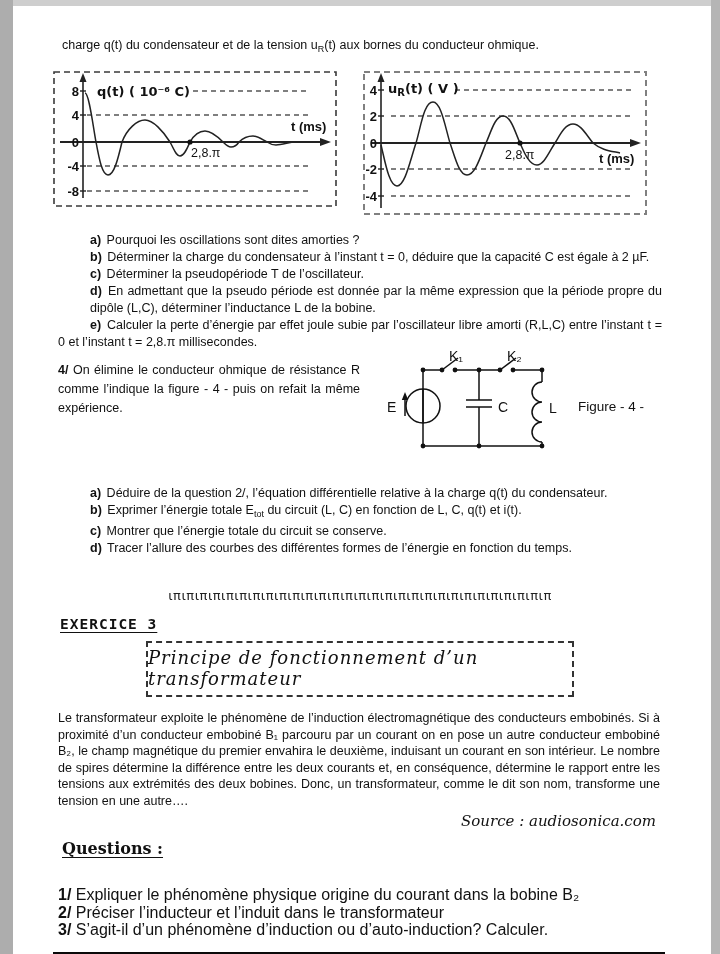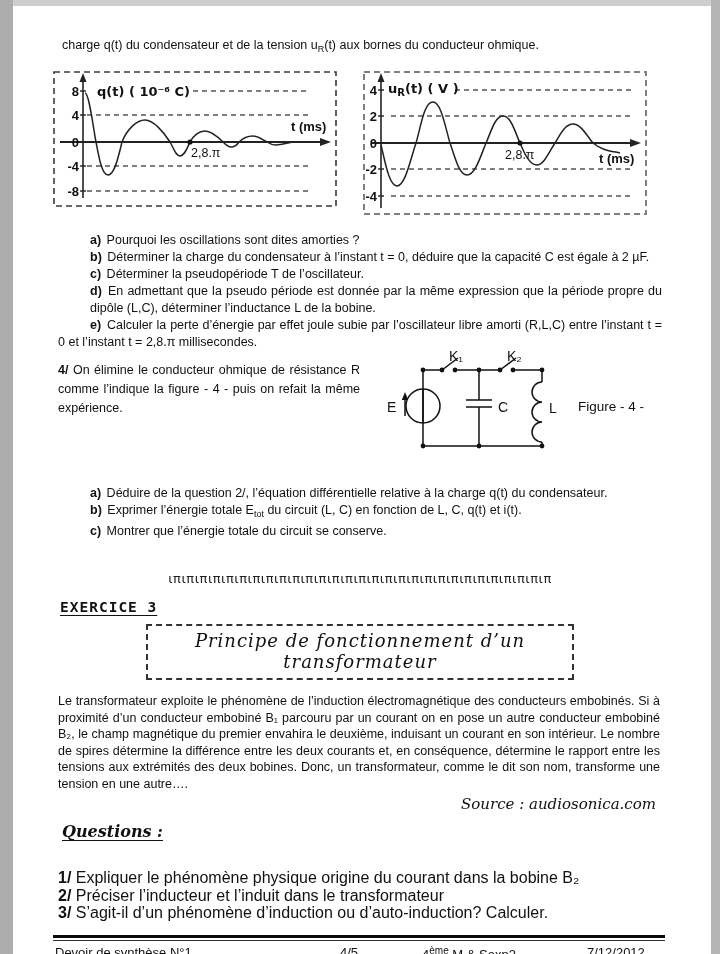--- a/index.html
+++ b/index.html
@@ -35,27 +35,27 @@
   .sec4 svg{margin-left:25px;margin-top:-12px;}
   .circ{stroke:#111;stroke-width:1.5;fill:none;}
   .circ-label{font:14px "Liberation Sans",sans-serif;fill:#111;}
   .fig-label{font:13.5px "Liberation Sans",sans-serif;fill:#111;}
 
   .separator{margin-top:31px;text-align:center;font-family:"DejaVu Sans",sans-serif;
              font-size:13px;letter-spacing:0.5px;color:#222;}
   .ex3-heading{margin:13px 0 0 60px;font-family:"DejaVu Sans Mono","Liberation Mono",monospace;
                font-size:14.5px;font-weight:bold;letter-spacing:1px;
                text-decoration:underline;text-underline-offset:3px;}
-  .title-box{width:424px;margin:9px auto 0;border:2px dashed #333;text-align:center;
+  .title-box{width:424px;margin:9px auto 0;border:2px dashed #333;
              padding:4px 0 6px;font-family:"DejaVu Serif",serif;font-style:italic;
              font-size:18px;letter-spacing:1px;}
   .transfo{margin:13px 60px 0 58px;font-size:12.5px;line-height:16.5px;text-align:justify;}
   .source{margin:3px 64px 0 0;text-align:right;font-family:"DejaVu Serif",serif;
           font-style:italic;font-size:15px;}
-  .questions-heading{margin:9px 0 0 62px;font-family:"DejaVu Serif",serif;font-style:italic;
+  .questions-heading{margin:9px 0 0 62px;font-family:"DejaVu Serif",serif;
           font-weight:bold;font-size:16px;text-decoration:underline;text-underline-offset:3px;}
   .qlist{margin:28px 58px 0 58px;font-size:16px;line-height:17.5px;}
   .footer-rule{margin:13px 0 0 53px;width:612px;height:2px;border-top:3px solid #0a0a0a;
                border-bottom:1px solid #333;}
   .footer{display:grid;grid-template-columns:285px 82px 165px auto;margin:4px 0 0 55px;
           font-size:13px;}
 </style>
 </head>
 <body>
 
@@ -169,20 +169,21 @@
         <text class="circ-label" x="113" y="63">C</text>
         <text class="circ-label" x="164" y="64">L</text>
         <text class="fig-label" x="193" y="62">Figure - 4 -</text>
       </svg>
     </div>
 
     <div class="qblock" style="margin-top:21px;">
       <p class="q hang"><b>a)</b> <span>Déduire de la question 2/, l’équation différentielle relative à la charge q(t) du condensateur.</span></p>
       <p class="q hang"><b>b)</b> <span>Exprimer l’énergie totale E</span><sub>tot</sub><span> du circuit  (L, C) en fonction de L, C, q(t) et i(t).</span></p>
       <p class="q hang"><b>c)</b> <span>Montrer que l’énergie totale du circuit se conserve.</span></p>
+      <p class="q hang"><b>d)</b> <span>Tracer l’allure des courbes des différentes formes de l’énergie en fonction du temps.</span></p>
     </div>
 
     <div class="separator">ιπιπιπιπιπιπιπιπιπιπιπιπιπιπιπιπιπιπιπιπιπιπιπιπιπιπιπιπιπ</div>
 
     <h2 class="ex3-heading" style="margin-block:13px 0;">EXERCICE 3</h2>
 
     <div class="title-box"><span>Principe de fonctionnement d’un transformateur</span></div>
 
     <p class="transfo"> Le transformateur exploite le phénomène de l’induction électromagnétique des conducteurs embobinés. Si à proximité d’un conducteur embobiné B₁ parcouru par un courant on en pose un autre conducteur embobiné B₂, le champ magnétique du premier envahira le deuxième, induisant un courant en son intérieur. Le nombre de spires détermine la différence entre les deux courants et, en conséquence, détermine le rapport entre les tensions aux extrémités des deux bobines. Donc, un transformateur, comme le dit son nom, transforme une tension en une autre….</p>
 

